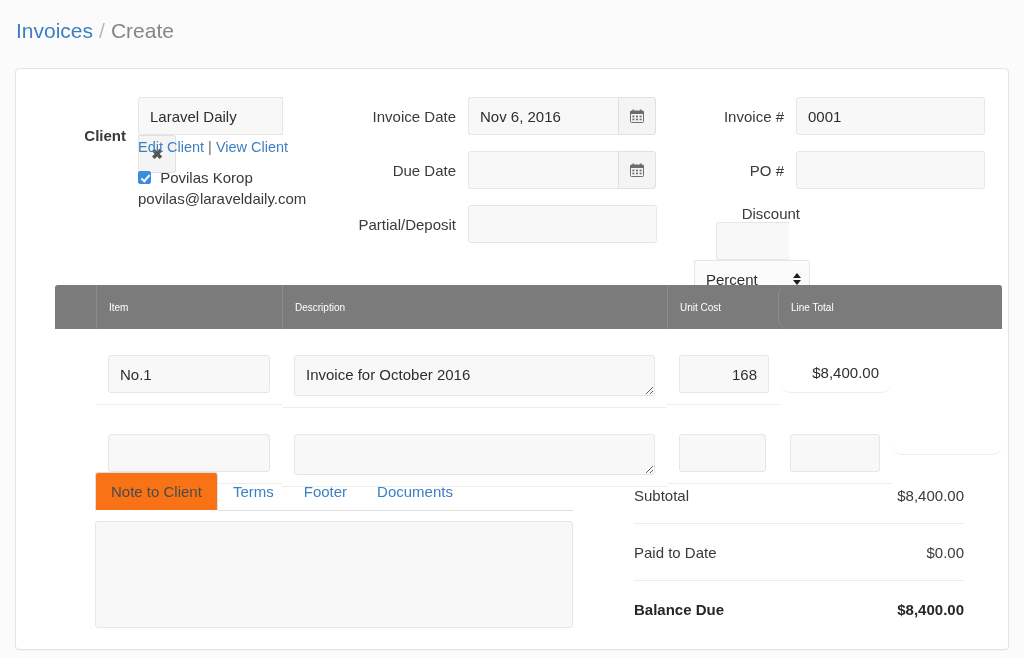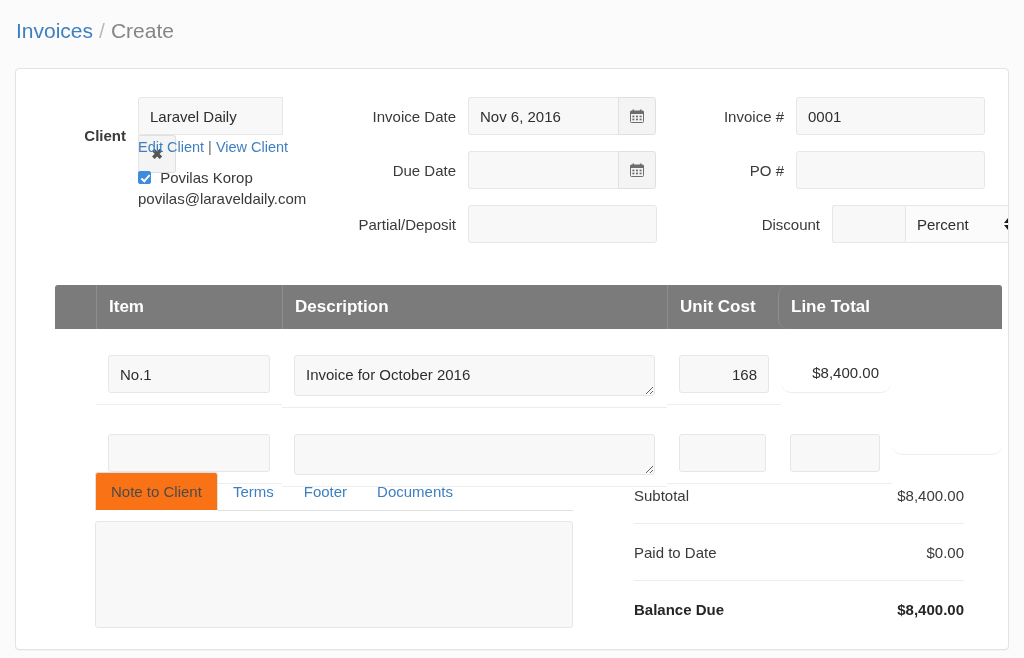--- a/index.html
+++ b/index.html
@@ -124,21 +124,21 @@
   .spin i.down { border-top: 5px solid #1b1b1b; }
 
   
   .items { position: absolute; left: 39px; top: 216px; width: 947px; }
   .thead {
     display: flex; height: 44px; background: #7b7b7b;
     border-radius: 3px 3px 0 0; overflow: hidden;
   }
   .th {
     display: flex; align-items: center;
-    color: #fff; font-weight: bold; font-size: 17px;
+    color: #fff; font-weight: normal; font-size: 10px;
     padding: 0 12px;
     border-left: 1px solid #8d8d8d;
   }
   .th.first { border-left: none; }
 
   .c-handle { width: 41px; }
   .c-item   { width: 186px; }
   .c-desc   { width: 385px; }
   .c-unit   { width: 111px; }
   .c-qty    { width: 114px; }
@@ -275,21 +275,21 @@
     <div class="f-row" style="left:660px; top:28px;">
       <div class="lbl" style="width:108px; margin-right:12px;">Invoice #</div>
       <input class="inp" style="width: 189px;" value="0001">
     </div>
 
     <div class="f-row" style="left:660px; top:82px;">
       <div class="lbl" style="width:108px; margin-right:12px;">PO #</div>
       <input class="inp" style="width: 189px;" value="">
     </div>
 
-    <div class="f-row" style="left:696px; top:136px;">
+    <div class="f-row" style="left:676px; top:136px;flex-direction:column;">
       <div class="lbl" style="width:108px; margin-right:12px;">Discount</div>
       <input class="inp" style="width: 73px; border-top-right-radius: 0px; border-bottom-right-radius: 0px; border-right: none;" value="">
       <div class="sel-wrap">
         <select class="inp" style="width:116px; border-top-left-radius:0; border-bottom-left-radius:0;">
           <option>Percent</option>
         </select>
         <span class="spin">
             <i class="up"></i>
             <i class="down"></i>
           </span>

